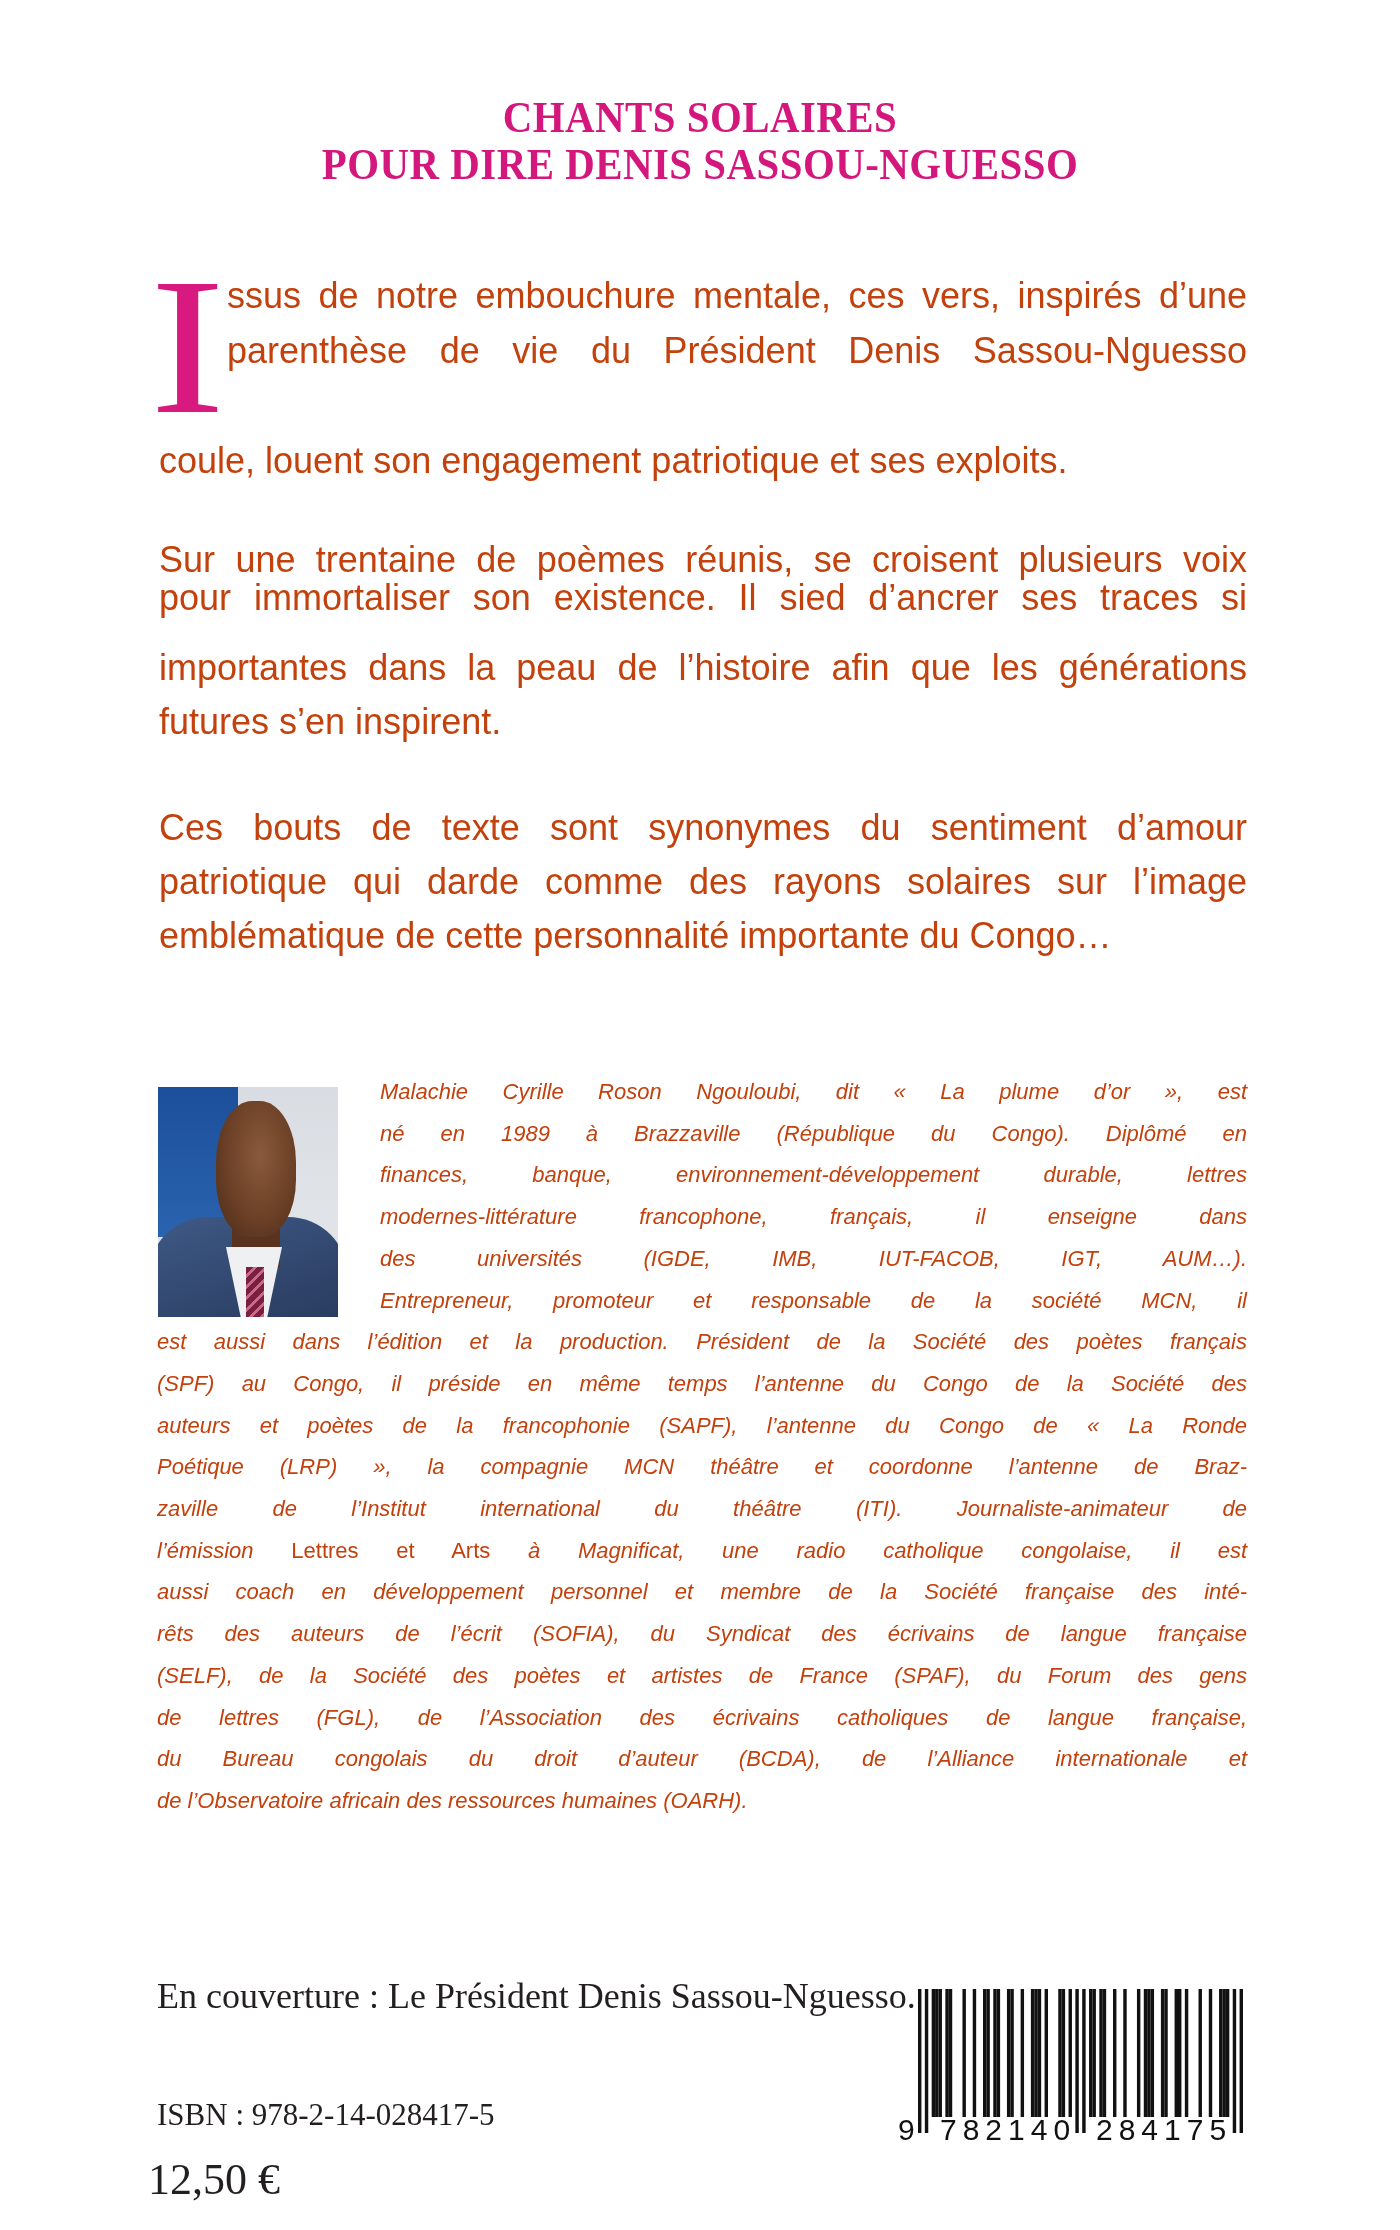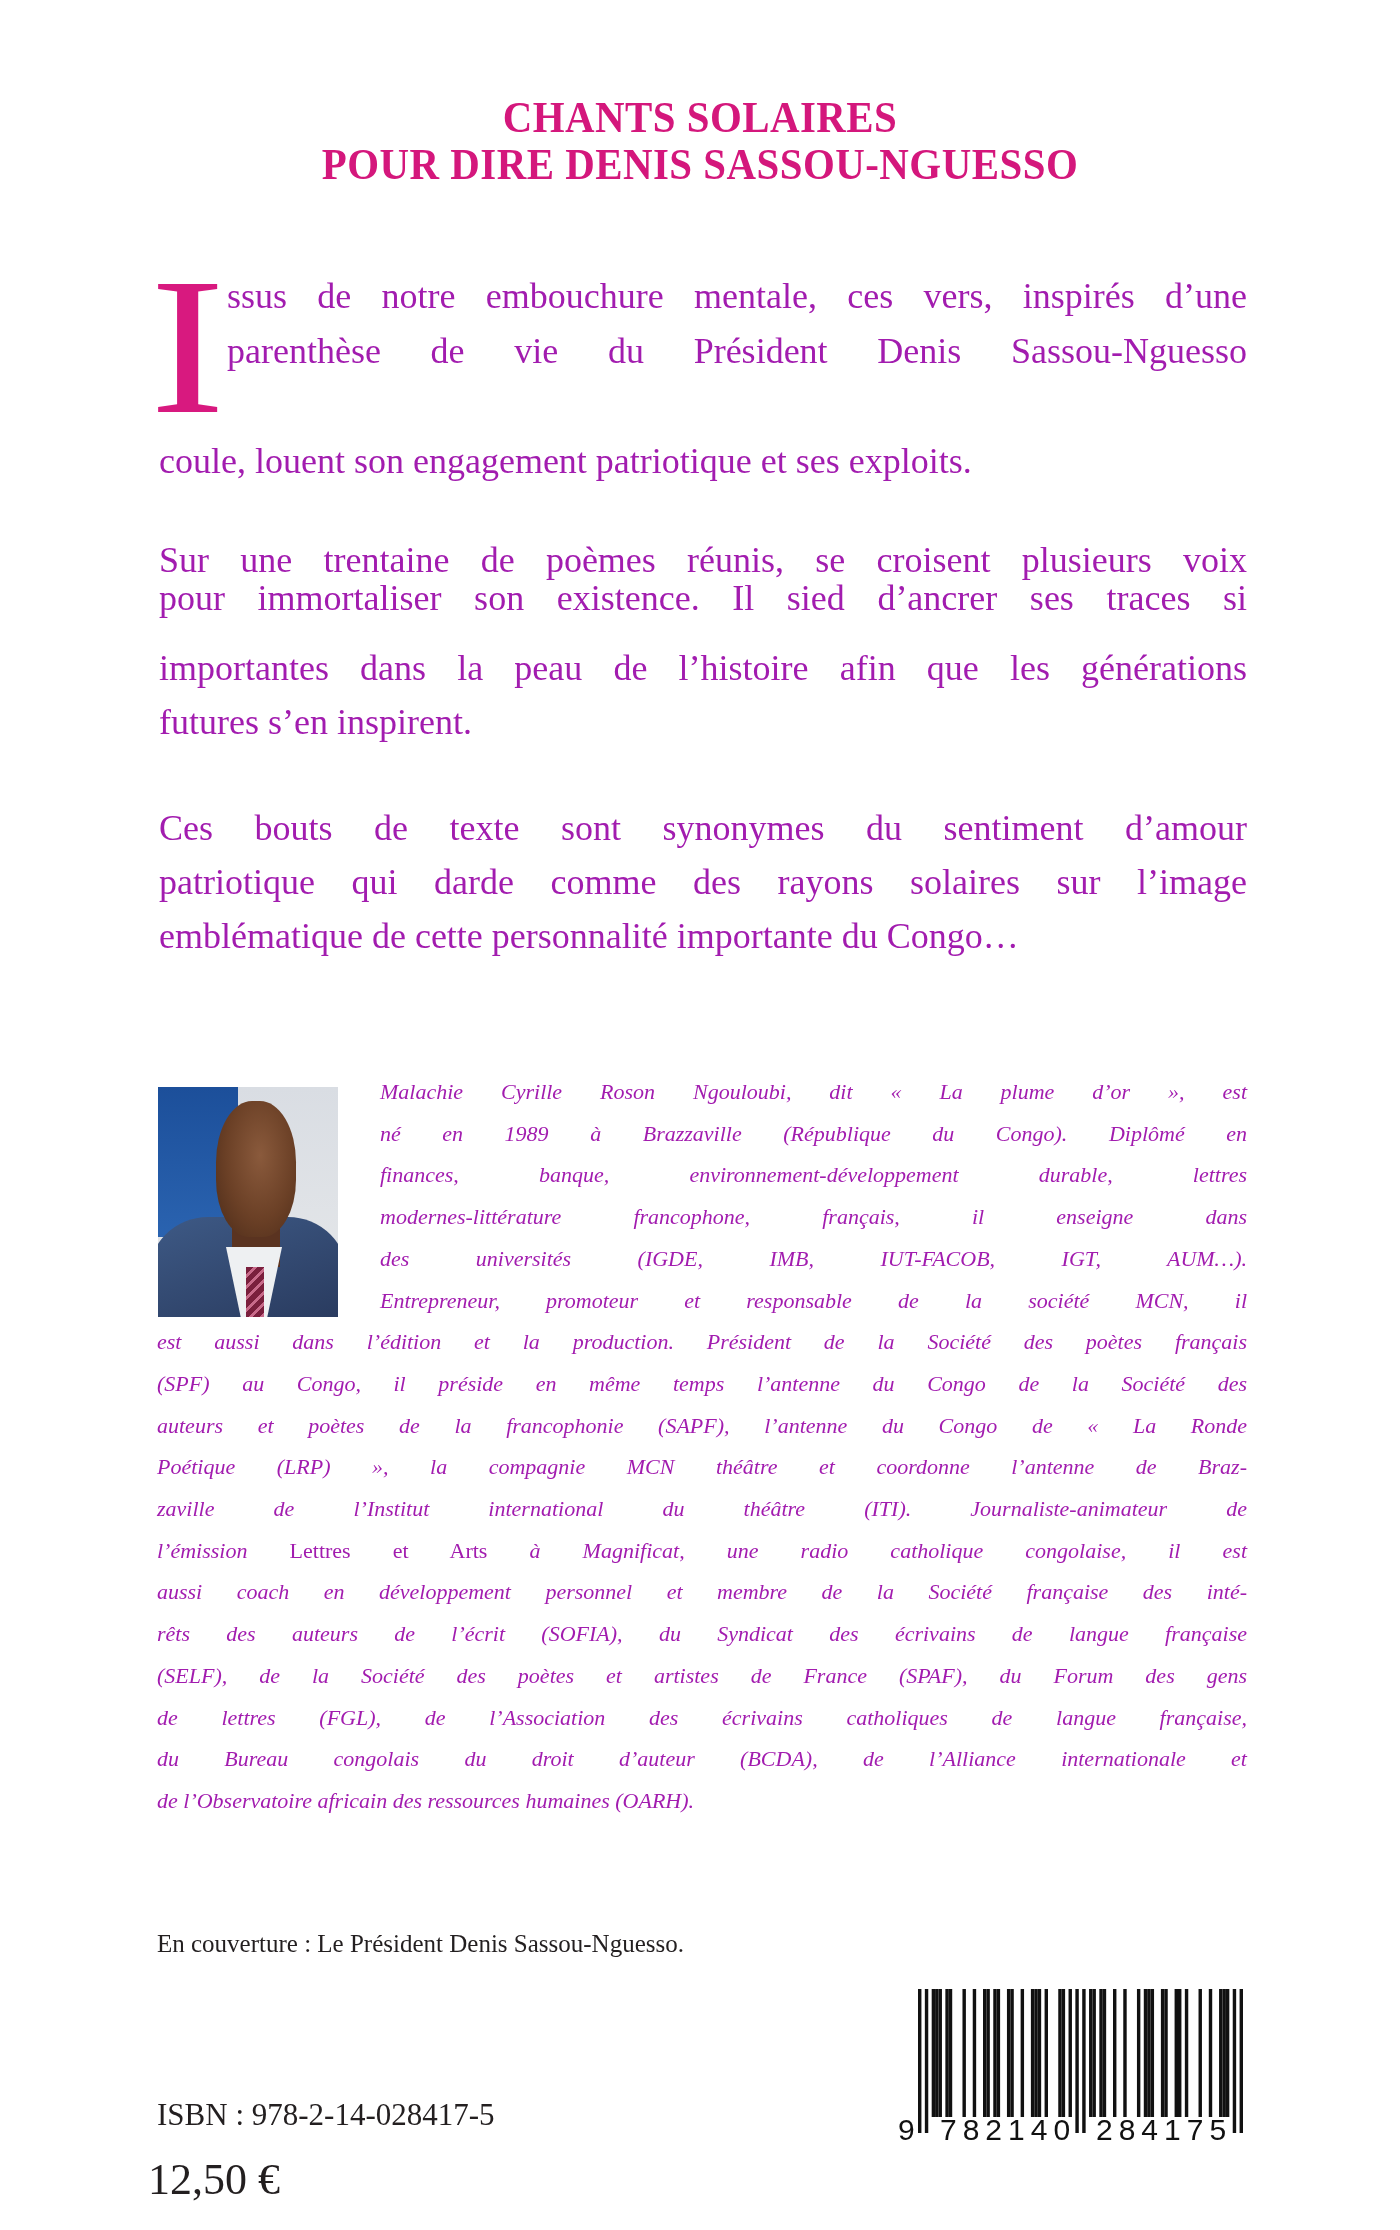--- a/index.html
+++ b/index.html
@@ -6,21 +6,21 @@
   body { width: 1400px; height: 2230px; position: relative; overflow: hidden; }
   .page { position: absolute; left: 0; top: 0; width: 1124px; height: 2230px; background: #fff; }
   .title-line {
     position: absolute; left: 0; width: 1400px; text-align: center;
     font-family: "Liberation Serif", "DejaVu Serif", serif; font-weight: bold;
     font-size: 44px; line-height: 1; color: #d4177c; letter-spacing: 0.5px;
     transform: scaleX(0.93); transform-origin: 700px 0;
   }
   .line {
     position: absolute; white-space: nowrap; line-height: 1;
-    font-family: Liberation Serif, serif; color: #a21caf;
+    font-family: Liberation Sans, sans-serif; color: #c2410c;
   }
   .just { text-align: justify; text-align-last: justify; white-space: normal; }
   .body-line { font-size: 36px; }
   .bio-line { font-size: 22px; font-style: italic; }
   .bio-line .roman { font-style: normal; }
   .drop-cap {
     position: absolute; left: 150px; top: 248px;
     font-family: "Liberation Serif", "DejaVu Serif", serif; color: #d8197f;
     font-size: 196px; line-height: 1; transform: scaleX(1.15); transform-origin: left top;
   }
@@ -87,21 +87,21 @@
       <div class="line bio-line just" style="left: 157px; width: 1090px; top: 1498px;">zaville de l’Institut international du théâtre (ITI). Journaliste-animateur de</div>
       <div class="line bio-line just" style="left: 157px; width: 1090px; top: 1540px;"><span>l’émission</span> <span class="roman">Lettres et Arts</span> <span>à Magnificat, une radio catholique congolaise, il est</span></div>
       <div class="line bio-line just" style="left: 157px; width: 1090px; top: 1581px;">aussi coach en développement personnel et membre de la Société française des inté-</div>
       <div class="line bio-line just" style="left: 157px; width: 1090px; top: 1623px;">rêts des auteurs de l’écrit (SOFIA), du Syndicat des écrivains de langue française</div>
       <div class="line bio-line just" style="left: 157px; width: 1090px; top: 1665px;">(SELF), de la Société des poètes et artistes de France (SPAF), du Forum des gens</div>
       <div class="line bio-line just" style="left: 157px; width: 1090px; top: 1707px;">de lettres (FGL), de l’Association des écrivains catholiques de langue française,</div>
       <div class="line bio-line just" style="left: 157px; width: 1090px; top: 1748px;">du Bureau congolais du droit d’auteur (BCDA), de l’Alliance internationale et</div>
       <div class="line bio-line" style="left: 157px; width: 1090px; top: 1790px;">de l’Observatoire africain des ressources humaines (OARH).</div>
     </div>
 
-  <div class="foot" style="left:157px; top:1931px; font-size:25px;">En couverture : Le Président Denis Sassou-Nguesso.</div>
+  <div class="foot" style="left:157px; top:1978px; font-size:36px;">En couverture : Le Président Denis Sassou-Nguesso.</div>
   <div class="foot" style="left:157px; top:2099px; font-size:31px;">ISBN : 978-2-14-028417-5</div>
   <div class="foot" style="left:148px; top:2158px; font-size:44px;">12,50 €</div>
 
   <svg class="barcode" id="barcode-svg" viewBox="0 0 95 144" preserveAspectRatio="none">
       <rect x="0" y="0" width="1" height="144" fill="#111"></rect>
       <rect x="2" y="0" width="1" height="144" fill="#111"></rect>
       <rect x="4" y="0" width="1" height="128" fill="#111"></rect>
       <rect x="5" y="0" width="1" height="128" fill="#111"></rect>
       <rect x="6" y="0" width="1" height="128" fill="#111"></rect>
       <rect x="8" y="0" width="1" height="128" fill="#111"></rect>

